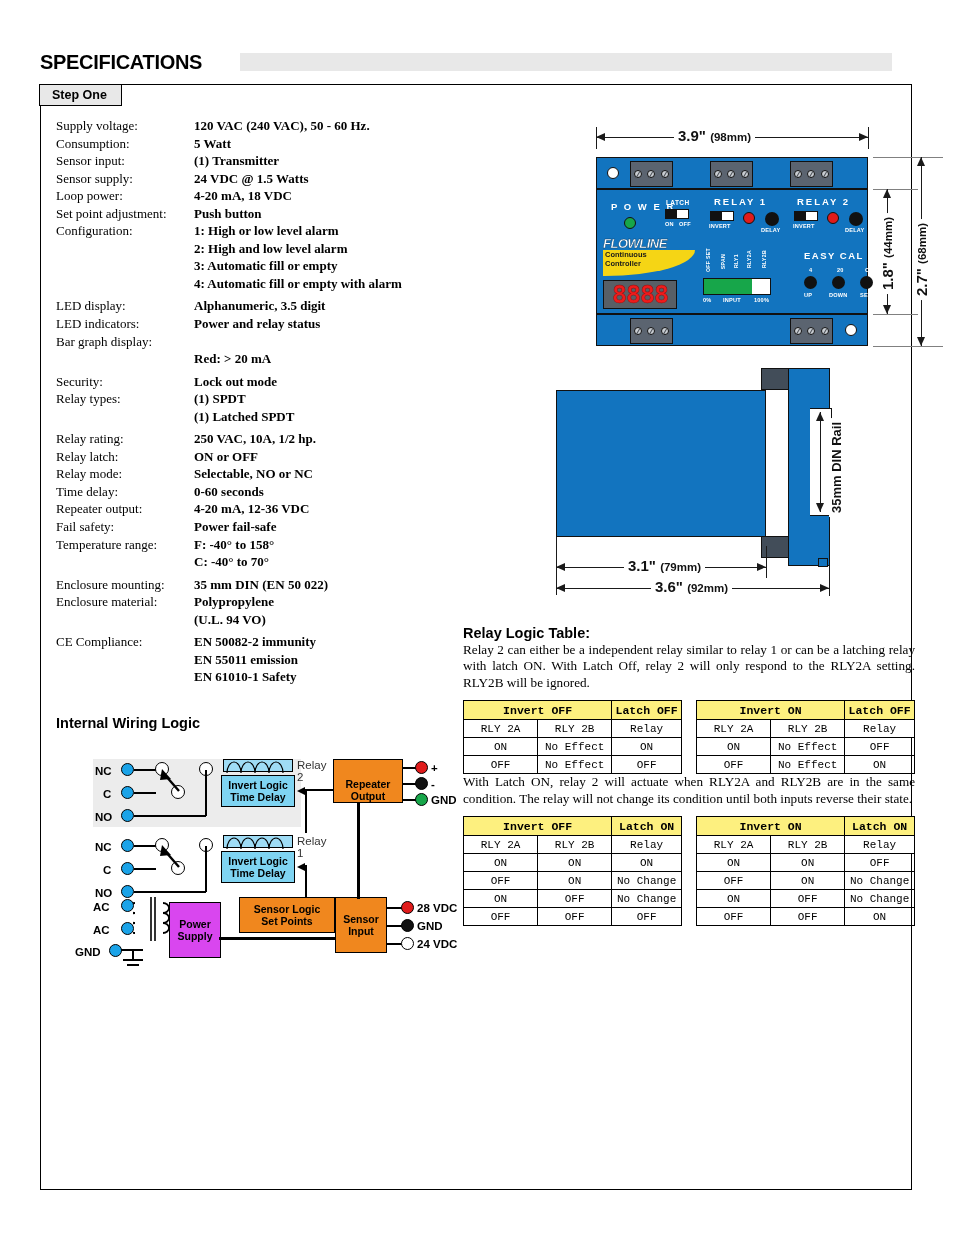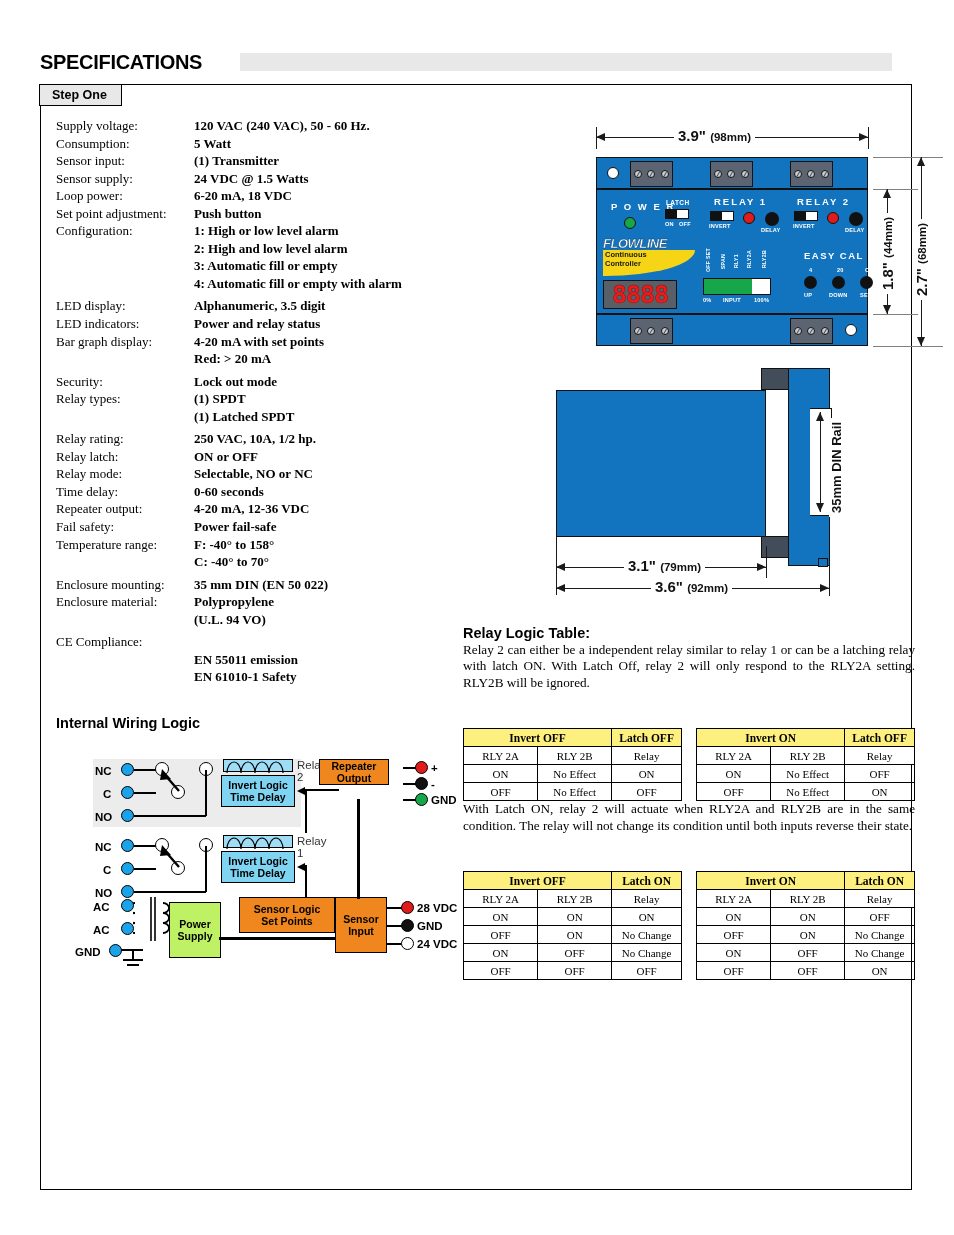--- a/index.html
+++ b/index.html
@@ -151,37 +151,37 @@
     font-weight:bold; color:#000; white-space:nowrap;
   }
   .wl-box {
     position:absolute; border:1.5px solid #000;
     font-family:"Liberation Sans", sans-serif; font-size:10.5px; font-weight:bold;
     display:flex; flex-direction:column; align-items:center; justify-content:center;
     line-height:12px; text-align:center; color:#000;
   }
   .wl-blue { background:#7fd4f2; }
   .wl-orange { background:#f0871e; }
-  .wl-yellow { background:#bef264;align-items:center; }
+  .wl-yellow { background:#d946ef;align-items:center; }
   .coil { position:absolute; background:#9fdcf5; border:1.5px solid #000; }
   .relay-lbl { position:absolute; font-family:"Liberation Sans", sans-serif; font-size:11.5px; color:#333; line-height:12px; }
   .arrow-blk { position:absolute; width:0; height:0;
     border-top:4px solid transparent; border-bottom:4px solid transparent; border-right:8px solid #000; }
 
   
   #rlt { position:absolute; left:422px; top:540px; width:452px; }
   #rlt h3 {
     margin:0 0 1px 0;
     font-family:"Liberation Sans", sans-serif; font-weight:bold; font-size:14.5px;
   }
   #rlt p { margin:0; font-size:13.2px; line-height:16.4px; text-align:justify; }
   .tbl-pair { display:flex; gap:14px; margin-top:9px; }
   table.logic {
     border-collapse:collapse; table-layout:fixed; width:251px;
-    font-family:Liberation Serif, serif; font-size:11px;margin-top:28px;
+    font-family:Liberation Mono, monospace; font-size:11px;
   }
   table.logic th, table.logic td {
     border:1px solid #000; text-align:center; padding:2.5px 1px; font-weight:normal;
   }
   table.logic tr.hdr th { background:#fdf07f; font-weight:bold; font-size:11.5px; }
   table.logic tr.sub td { background:#fff; }
   table.logic col.c1 { width:34%; }
   table.logic col.c2 { width:34%; }
   table.logic col.c3 { width:32%; }
   .mid-para { margin-top:9px; }
@@ -210,21 +210,21 @@
       <div class="spec-row">
         <div class="spec-label">Sensor input:</div>
         <div class="spec-value">(1) Transmitter</div>
       </div>
       <div class="spec-row">
         <div class="spec-label">Sensor supply:</div>
         <div class="spec-value">24 VDC @ 1.5 Watts</div>
       </div>
       <div class="spec-row">
         <div class="spec-label">Loop power:</div>
-        <div class="spec-value">6-20 mA, 18 VDC</div>
+        <div class="spec-value">4-20 mA, 18 VDC</div>
       </div>
       <div class="spec-row">
         <div class="spec-label">Set point adjustment:</div>
         <div class="spec-value">Push button</div>
       </div>
       <div class="spec-row">
         <div class="spec-label">Configuration:</div>
         <div class="spec-value">1: High or low level alarm</div>
       </div>
       <div class="spec-row">
@@ -242,21 +242,20 @@
       <div class="spec-row gap">
         <div class="spec-label">LED display:</div>
         <div class="spec-value">Alphanumeric, 3.5 digit</div>
       </div>
       <div class="spec-row">
         <div class="spec-label">LED indicators:</div>
         <div class="spec-value">Power and relay status</div>
       </div>
       <div class="spec-row">
         <div class="spec-label">Bar graph display:</div>
-        <div class="spec-value">4-20 mA with set points</div>
       </div>
       <div class="spec-row">
         <div class="spec-label"></div>
         <div class="spec-value">Red: &gt; 20 mA</div>
       </div>
       <div class="spec-row gap">
         <div class="spec-label">Security:</div>
         <div class="spec-value">Lock out mode</div>
       </div>
       <div class="spec-row">
@@ -306,20 +305,21 @@
       <div class="spec-row">
         <div class="spec-label">Enclosure material:</div>
         <div class="spec-value">Polypropylene</div>
       </div>
       <div class="spec-row">
         <div class="spec-label"></div>
         <div class="spec-value">(U.L. 94 VO)</div>
       </div>
       <div class="spec-row gap">
         <div class="spec-label">CE Compliance:</div>
+        <div class="spec-value">EN 50082-2 immunity</div>
       </div>
       <div class="spec-row">
         <div class="spec-label"></div>
         <div class="spec-value">EN 55011 emission</div>
       </div>
       <div class="spec-row">
         <div class="spec-label"></div>
         <div class="spec-value">EN 61010-1 Safety</div>
       </div>
     </div>
@@ -766,21 +766,21 @@
     <div class="wl-line" style="left:336px; top:205.5px; width:16px; height:2px;"></div>
     <div class="wl-dot" style="left:350px; top:164px; width:13px; height:13px; background:#e01b1b;"></div>
     <div class="wl-dot" style="left:350px; top:182px; width:13px; height:13px; background:#111;"></div>
     <div class="wl-dot" style="left:350px; top:200px; width:13px; height:13px; background:#fff;"></div>
     <div class="wl-txt" style="left:366px; top:165px;">28 VDC</div>
     <div class="wl-txt" style="left:366px; top:183px;">GND</div>
     <div class="wl-txt" style="left:366px; top:201px;">24 VDC</div>
 
     <div class="wl-line" style="left:306px; top:62px; width:3px; height:100px;"></div>
 
-    <div class="wl-box wl-orange" style="left:268px; top:22px; width:70px; height:26px;justify-content:flex-end;">
+    <div class="wl-box wl-orange" style="left:282px; top:22px; width:70px; height:44px;justify-content:flex-end;">
       <span>Repeater</span>
       <span>Output</span>
     </div>
     <div class="wl-line" style="left:352px; top:29.5px; width:14px; height:2px;"></div>
     <div class="wl-line" style="left:352px; top:45.5px; width:14px; height:2px;"></div>
     <div class="wl-line" style="left:352px; top:61.5px; width:14px; height:2px;"></div>
     <div class="wl-dot" style="left:364px; top:24px; width:13px; height:13px; background:#e01b1b;"></div>
     <div class="wl-dot" style="left:364px; top:40px; width:13px; height:13px; background:#111;"></div>
     <div class="wl-dot" style="left:364px; top:56px; width:13px; height:13px; background:#17a64a;"></div>
     <div class="wl-txt" style="left:380px; top:25px;">+</div>

